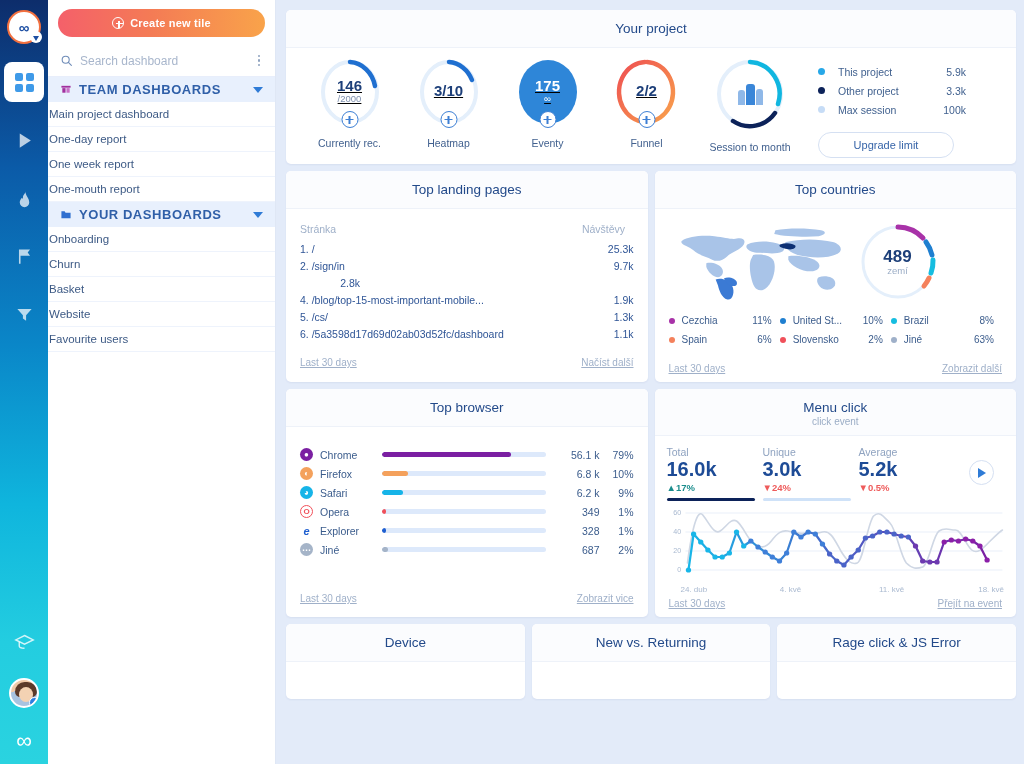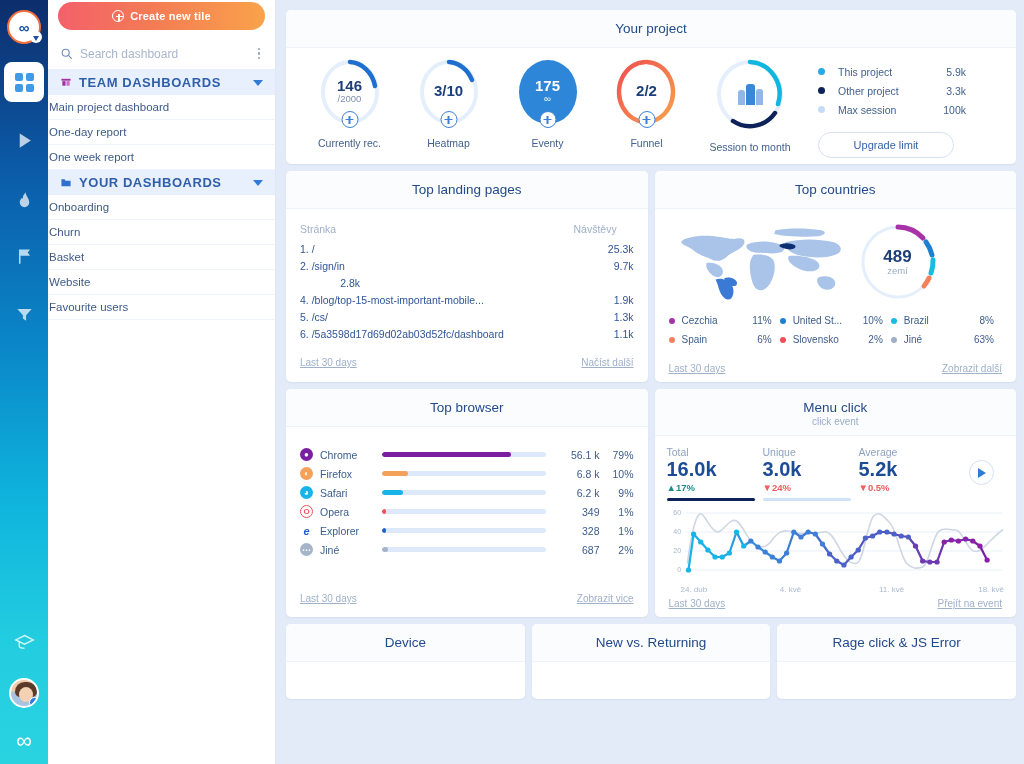--- a/index.html
+++ b/index.html
@@ -55,21 +55,21 @@
   .avatar .face{position:absolute;left:8px;top:7px;width:14px;height:15px;border-radius:50%;background:#f3d2b3;}
   .avatar .badge{position:absolute;right:-3px;bottom:-2px;width:11px;height:11px;border-radius:50%;background:#2c7fe0;border:1.5px solid #fff;}
   .rail-inf { margin-top:22px; font-size:22px; color:#fff; line-height:1; }
 
   
   .sidebar {
     width: 228px; flex:0 0 228px; height:764px;
     background:#fff; border-right:1px solid #dfe7f5;
     display:flex; flex-direction:column;
   }
-  .create-wrap { padding:2px 10px 8px 10px; }
+  .create-wrap { padding:9px 10px 8px 10px; }
   .btn-create {
     width:100%; height:28px; border:none; border-radius:14px;
     background: linear-gradient(90deg,#f4606a 0%, #f47b55 45%, #f9a34a 100%);
     color:#fff; font-size:11px; font-weight:700; letter-spacing:.2px;
     display:flex; align-items:center; justify-content:center; gap:6px; cursor:pointer;
   }
   .plus-circ { width:12px;height:12px;border-radius:50%;border:1.4px solid #fff; position:relative; flex:0 0 12px;}
   .plus-circ::before,.plus-circ::after{content:"";position:absolute;background:#fff;}
   .plus-circ::before{left:2.5px;top:5px;width:7px;height:1.4px;}
   .plus-circ::after{top:2.5px;left:5px;height:7px;width:1.4px;}
@@ -106,21 +106,21 @@
   }
   .card-hd h3 { font-size:13.5px; font-weight:400; color:#234a8a; }
   .card-hd .sub { font-size:10px; color:#9badc6; margin-top:1px; }
   .card-bd { padding:10px 14px 8px; }
 
   
   .proj-row { display:flex; align-items:flex-start; padding:10px 8px 6px 14px; }
   .kpi { width:99px; display:flex; flex-direction:column; align-items:center; }
   .ring { width:64px; height:72px; position:relative; display:flex;align-items:center;justify-content:center;}
   .ring svg { position:absolute; inset:0; }
-  .ring .vtxt { position:relative; text-align:center; z-index:2; margin-top:-6px;}
+  .ring .vtxt { position:relative; text-align:center; z-index:2; margin-top:-6px;text-decoration:underline;}
   .ring .v1 { font-size:15px; font-weight:700; color:#1d3f79; line-height:1.05;}
   .ring .v2 { font-size:9.5px; color:#7d8fae; }
   .ring.filled .v1, .ring.filled .v2 { color:#fff; }
   .ring .addbtn {
     position:absolute; left:50%; transform:translateX(-50%); bottom:2px; z-index:3;
     width:17px;height:17px;border-radius:50%;background:#fff;border:1.3px solid #3d7fd4;
     display:flex;align-items:center;justify-content:center; cursor:pointer;
   }
   .ring .addbtn::before,.ring .addbtn::after{content:"";position:absolute;background:#3d7fd4;}
   .ring .addbtn::before{width:8px;height:1.3px;}
@@ -139,21 +139,21 @@
     cursor:pointer; font-family:"Liberation Sans",sans-serif;
   }
 
   
   .grid2 { display:flex; gap:7px; margin-top:7px; }
   .grid2 > .card { flex:1; }
   .grid3 { display:flex; gap:7px; margin-top:7px; }
   .grid3 > .card { flex:1; min-height:75px; }
 
   .tbl-head { display:flex; font-size:10.5px; color:#9fb0c9; margin-bottom:6px; }
-  .tbl-head .c1{flex:1;} .tbl-head .c2{width:60px;text-align:left;}
+  .tbl-head .c1{flex:1;} .tbl-head .c2{width:60px;text-align:center;}
   .lp-row { display:flex; font-size:10.5px; color:#2f5596; line-height:17px; }
   .lp-row .c1 { flex:1; white-space:nowrap; overflow:hidden; text-overflow:ellipsis; }
   .lp-row .c2 { width:60px; text-align:right; color:#2f5596; }
   .card-ft { display:flex; justify-content:space-between; padding:6px 14px 8px; font-size:10px;}
   .card-ft a { color:#9fb0c9; text-decoration:underline; cursor:pointer; }
 
   
   .ctry-top { display:flex; align-items:center; gap:8px; padding:4px 0 2px; }
   .map { width:180px; height:82px; }
   .ctry-donut { width:82px;height:82px;position:relative;display:flex;align-items:center;justify-content:center;}
@@ -279,20 +279,21 @@
         <rect x="2" y="4" width="20" height="4" fill="#a2309e"></rect>
         <rect x="4" y="9" width="7" height="10" fill="#a2309e"></rect>
         <rect x="13" y="9" width="7" height="10" fill="#c96fc6"></rect>
       </svg>
       <span class="lbl">TEAM DASHBOARDS</span>
       <span class="caret-d"></span>
     </div>
     <div class="nav-item">Main project dashboard</div>
     <div class="nav-item">One-day report</div>
     <div class="nav-item">One week report</div>
+    <div class="nav-item">One-mouth report</div>
 
     <div class="grp-head">
       <svg width="12" height="11" viewBox="0 0 24 24">
         <path d="M2 5h7l2 3h11v12H2z" fill="#2f6fd0"></path>
       </svg>
       <span class="lbl">YOUR DASHBOARDS</span>
       <span class="caret-d"></span>
     </div>
     <div class="nav-item">Onboarding</div>
     <div class="nav-item">Churn</div>

